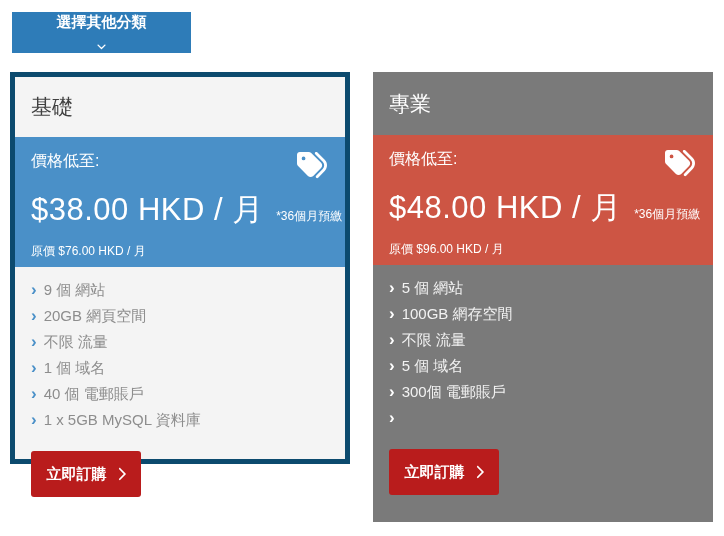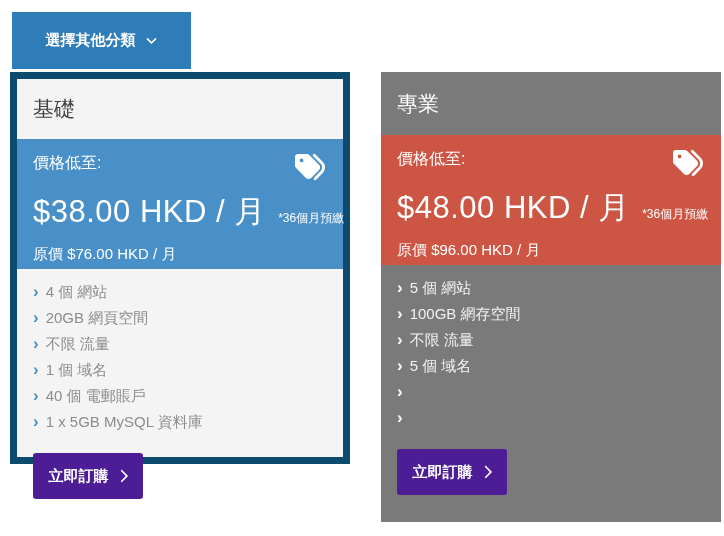--- a/index.html
+++ b/index.html
@@ -1,62 +1,62 @@
 <!DOCTYPE html>
 <html><head>
 <meta charset="utf-8">
 <style>
   html, body { margin:0; padding:0; background:#ffffff; }
   body { font-family:"Liberation Sans", sans-serif; }
   .page { position:relative; width:724px; height:536px; background:#ffffff; overflow:hidden; }
 
   
   .category-btn {
-    position:absolute; left:12px; top:12px; width:179px; height:57px;
+    position:absolute; left:12px; top:12px; width:179px; height:41px;
     display:flex; align-items:center; justify-content:center; gap:9px;
     background:#2e7cb8; color:#fff; border:none; cursor:pointer;
-    font-family:inherit; font-size:15px; font-weight:700;
+    font-family:inherit; font-size:15px; font-weight:700;flex-direction:column;
   }
   .category-btn svg { width:13px; height:13px; fill:#ffffff; }
 
   
   .card { position:absolute; top:72px; width:340px; box-sizing:border-box; }
-  .card.basic { left:10px; height:392px; background:#f4f4f4; border:7px solid #0c4a6e; }
-  .card.pro   { left:381px; height:450px; background:#7a7a7a; }
+  .card.basic { left:10px; height:392px; background:#f4f4f4; border:5px solid #0c4a6e; }
+  .card.pro   { left:373px; height:450px; background:#7a7a7a; }
 
   .card-header { display:flex; align-items:center; padding:0 16px; font-size:21px; }
   .basic .card-header { height:60px; color:#404040; }
   .pro   .card-header { height:63px; color:#ffffff; }
 
   
   .price-panel { position:relative; height:130px; box-sizing:border-box; padding:14px 16px 0; color:#ffffff; }
   .basic .price-panel { background:#4a90c8; }
   .pro   .price-panel { background:#cd5544; }
   .price-prefix { font-size:16px; }
   .price-line { margin-top:17px; white-space:nowrap; }
   .price-amount { font-size:31px; font-weight:300; letter-spacing:0.5px; }
   .price-term { font-size:12px; margin-left:8px; }
-  .price-original { margin-top:12px; font-size:15px; }
+  .price-original { margin-top:12px; font-size:12px; }
   .tags-icon { position:absolute; top:13px; right:15px; width:36px; height:30px; }
   .tags-icon svg { width:100%; height:100%; fill:#ffffff; }
 
   
   .features { list-style:none; margin:0; padding:14px 16px 0; }
   .features li { display:flex; align-items:baseline; gap:7px; height:26px; font-size:15px; }
   .basic .features li { color:#8d8d8d; }
   .pro   .features li { color:#f2f2f2; }
   .chev { font-weight:700; font-size:17px; line-height:1; }
   .basic .chev { color:#4a90c8; }
   .pro   .chev { color:#ffffff; }
 
   
   .order-btn {
     display:flex; align-items:center; justify-content:center; gap:10px;
     margin:14px 0 0 16px; width:110px; height:46px;
-    background:#4c1d95; color:#ffffff; border:none; border-radius:3px;
+    background:#b91c1c; color:#ffffff; border:none; border-radius:3px;
     font-family:inherit; font-size:15px; font-weight:700; cursor:pointer;
   }
   .order-btn svg { width:9px; height:14px; fill:#ffffff; }
 </style>
 </head>
 <body>
 
 <div class="page">
 
   <button class="category-btn">
@@ -80,21 +80,21 @@
       <div class="price-line">
         <span class="price-amount">$38.00 HKD / 月</span>
         <span class="price-term">*36個月預繳</span>
       </div>
       <div class="price-original">原價 $76.00 HKD / 月</div>
     </div>
 
     <ul class="features">
       <li>
           <span class="chev">›</span>
-          <span>4 個 網站</span>
+          <span>9 個 網站</span>
         </li>
       <li>
           <span class="chev">›</span>
           <span>20GB 網頁空間</span>
         </li>
       <li>
           <span class="chev">›</span>
           <span>不限 流量</span>
         </li>
       <li>
@@ -149,20 +149,21 @@
       <li>
           <span class="chev">›</span>
           <span>不限 流量</span>
         </li>
       <li>
           <span class="chev">›</span>
           <span>5 個 域名</span>
         </li>
       <li>
           <span class="chev">›</span>
+          <span>300個 電郵賬戶</span>
         </li>
       <li>
           <span class="chev">›</span>
         </li>
     </ul>
 
     <button class="order-btn">
       <span>立即訂購</span>
       <svg viewBox="0 0 320 512" aria-hidden="true">
         <path d="M310.6 233.4c12.5 12.5 12.5 32.8 0 45.3l-192 192c-12.5 12.5-32.8 12.5-45.3 0s-12.5-32.8 0-45.3L242.7 256 73.4 86.6c-12.5-12.5-12.5-32.8 0-45.3s32.8-12.5 45.3 0l192 192z"></path>

